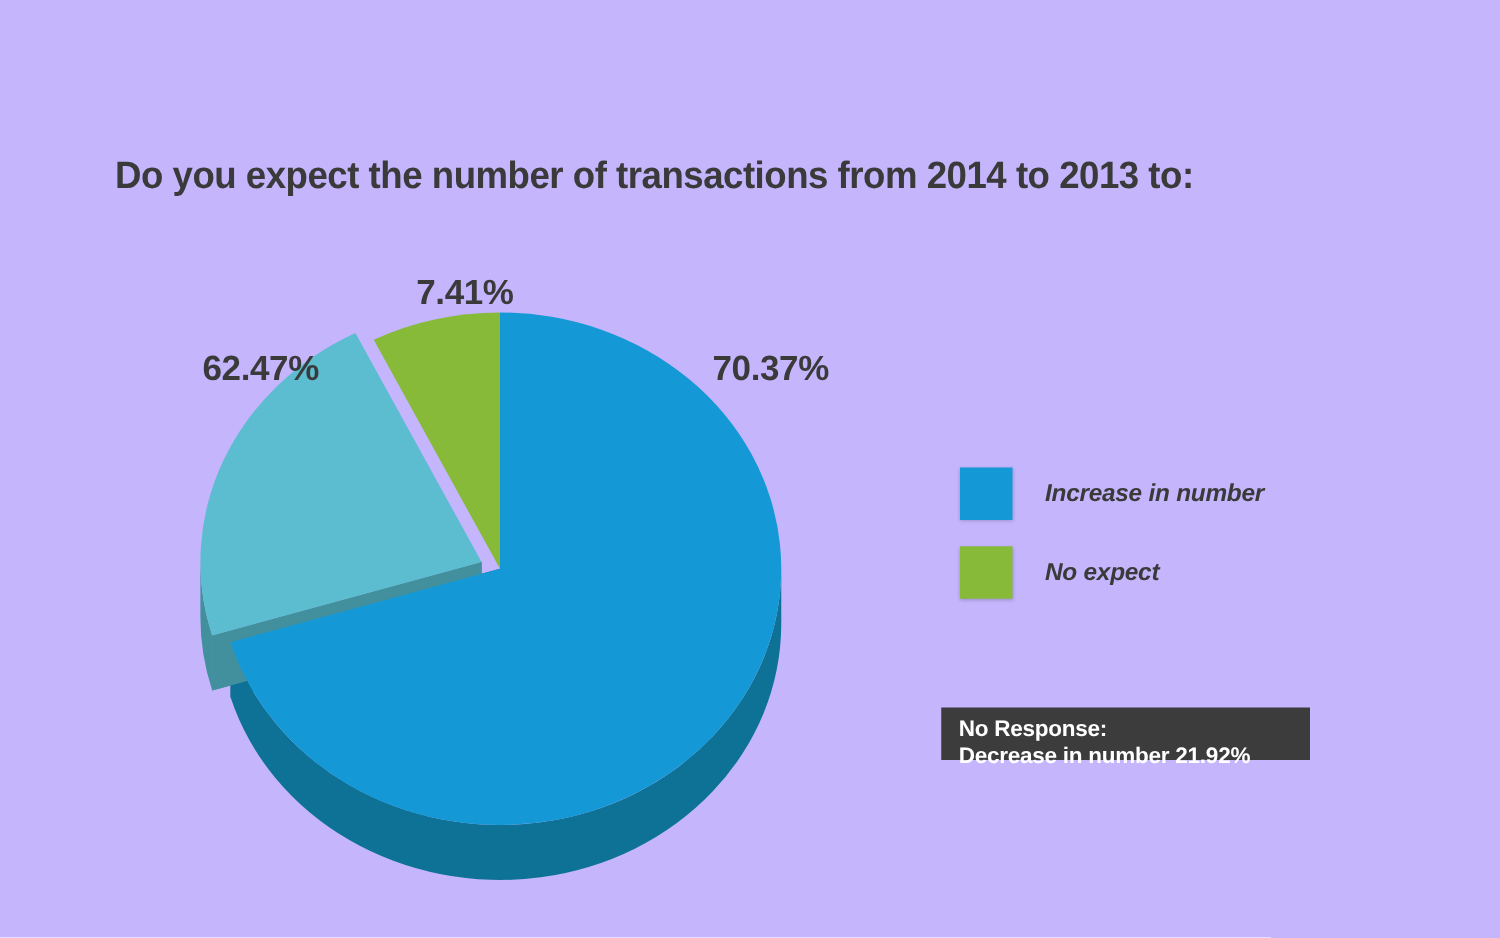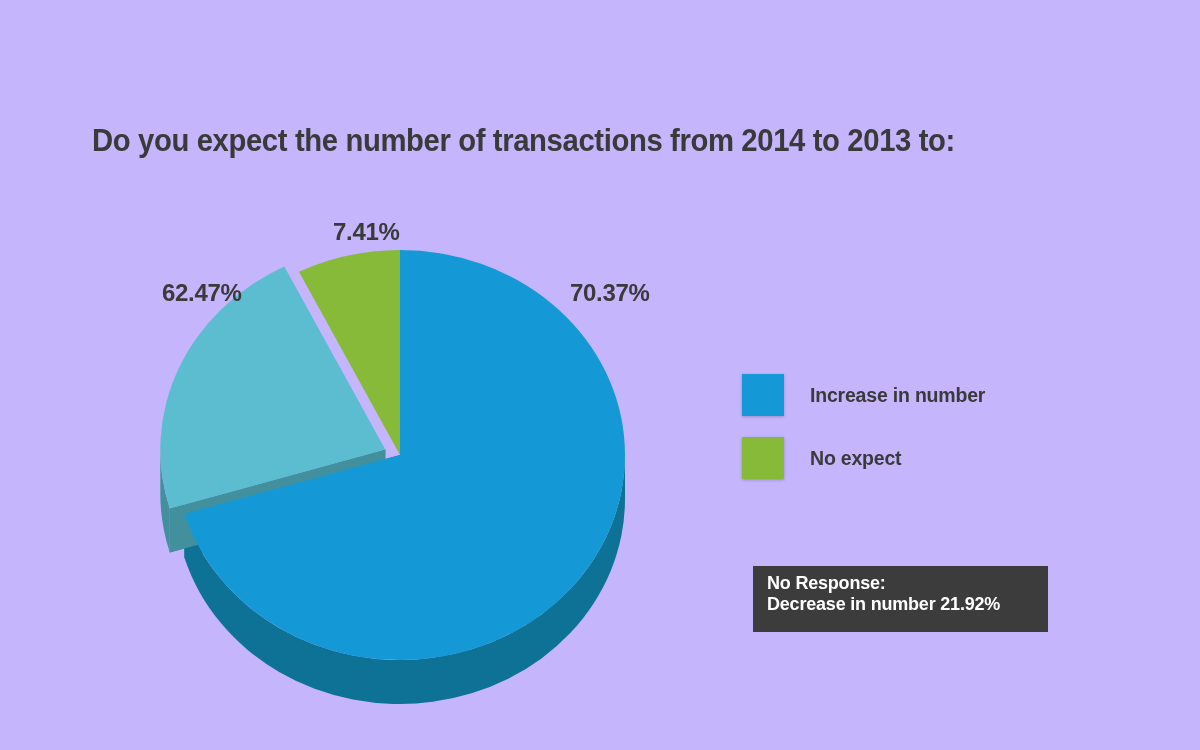--- a/index.html
+++ b/index.html
@@ -50,36 +50,37 @@
   .pie-svg {
     display: block;
     width: 520px;
     height: 500px;
     overflow: visible;
   }
 
   
   .slice-label {
     position: absolute;
-    font-size: 24px;
+    font-size: 28px;
     font-weight: bold;
     color: #3a3a3a;
     letter-spacing: -0.3px;
     white-space: nowrap;
   }
   .lbl-increase { left: 570px;  top: 279px; }
   .lbl-remain   { left: 162px;  top: 279px; }
   .lbl-noop     { left: 333px;  top: 218px; }
 
   
   .legend {
     position: absolute;
-    left: 742px;
+    left: 768px;
     top: 374px;
     width: 300px;
+    font-style: italic;
   }
   .legend-row {
     display: flex;
     align-items: center;
     height: 42px;
     margin-bottom: 21px;
   }
   .legend-row:last-child { margin-bottom: 0; }
   .legend-swatch {
     width: 42px;
@@ -95,21 +96,21 @@
     letter-spacing: -0.2px;
     white-space: nowrap;
   }
 
   
   .no-response-box {
     position: absolute;
     left: 753px;
     top: 566px;
     width: 295px;
-    height: 66px;
+    height: 42px;
     background: #3c3c3c;
     box-sizing: border-box;
     padding: 7px 14px 0 14px;
   }
   .no-response-line {
     color: #ffffff;
     font-size: 18px;
     font-weight: bold;
     line-height: 21px;
     letter-spacing: -0.2px;

